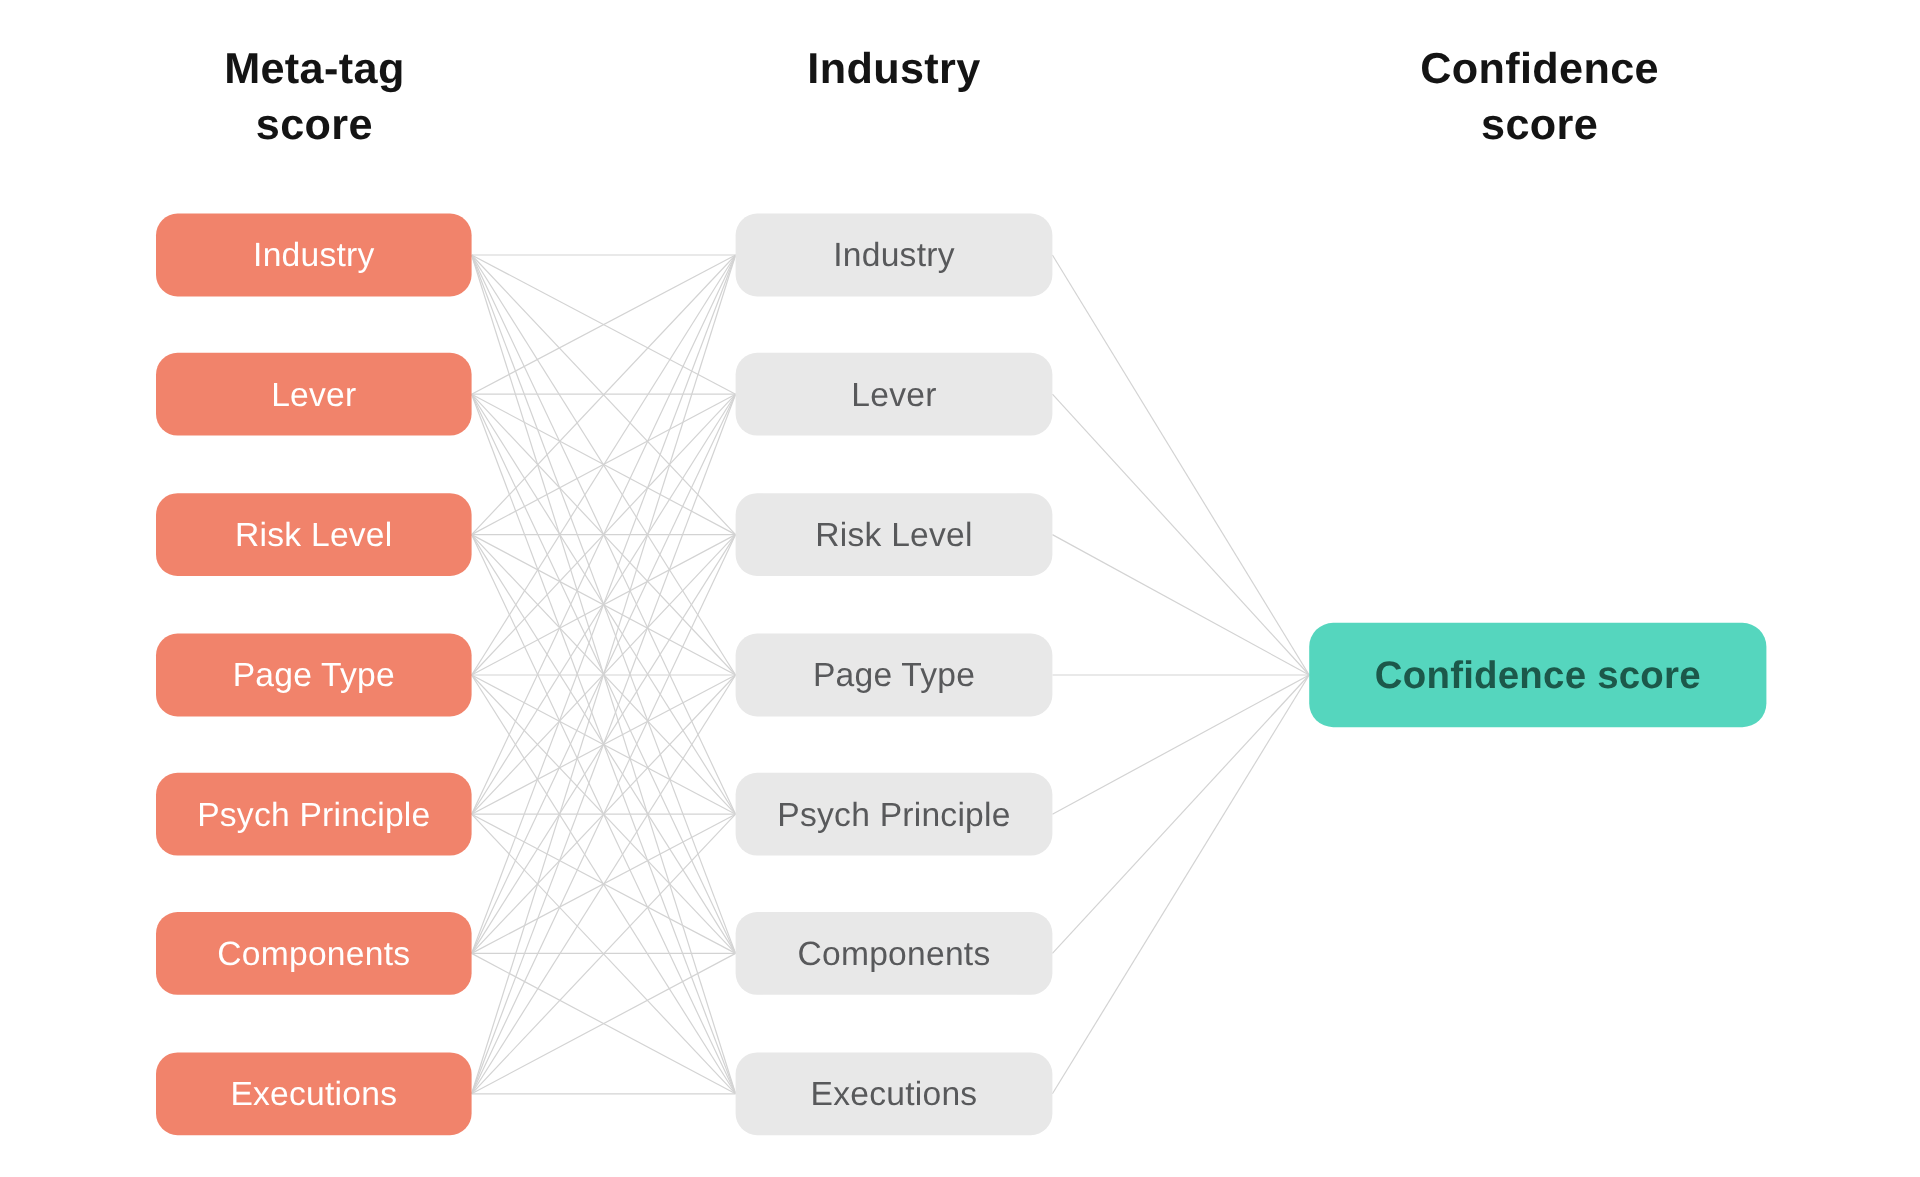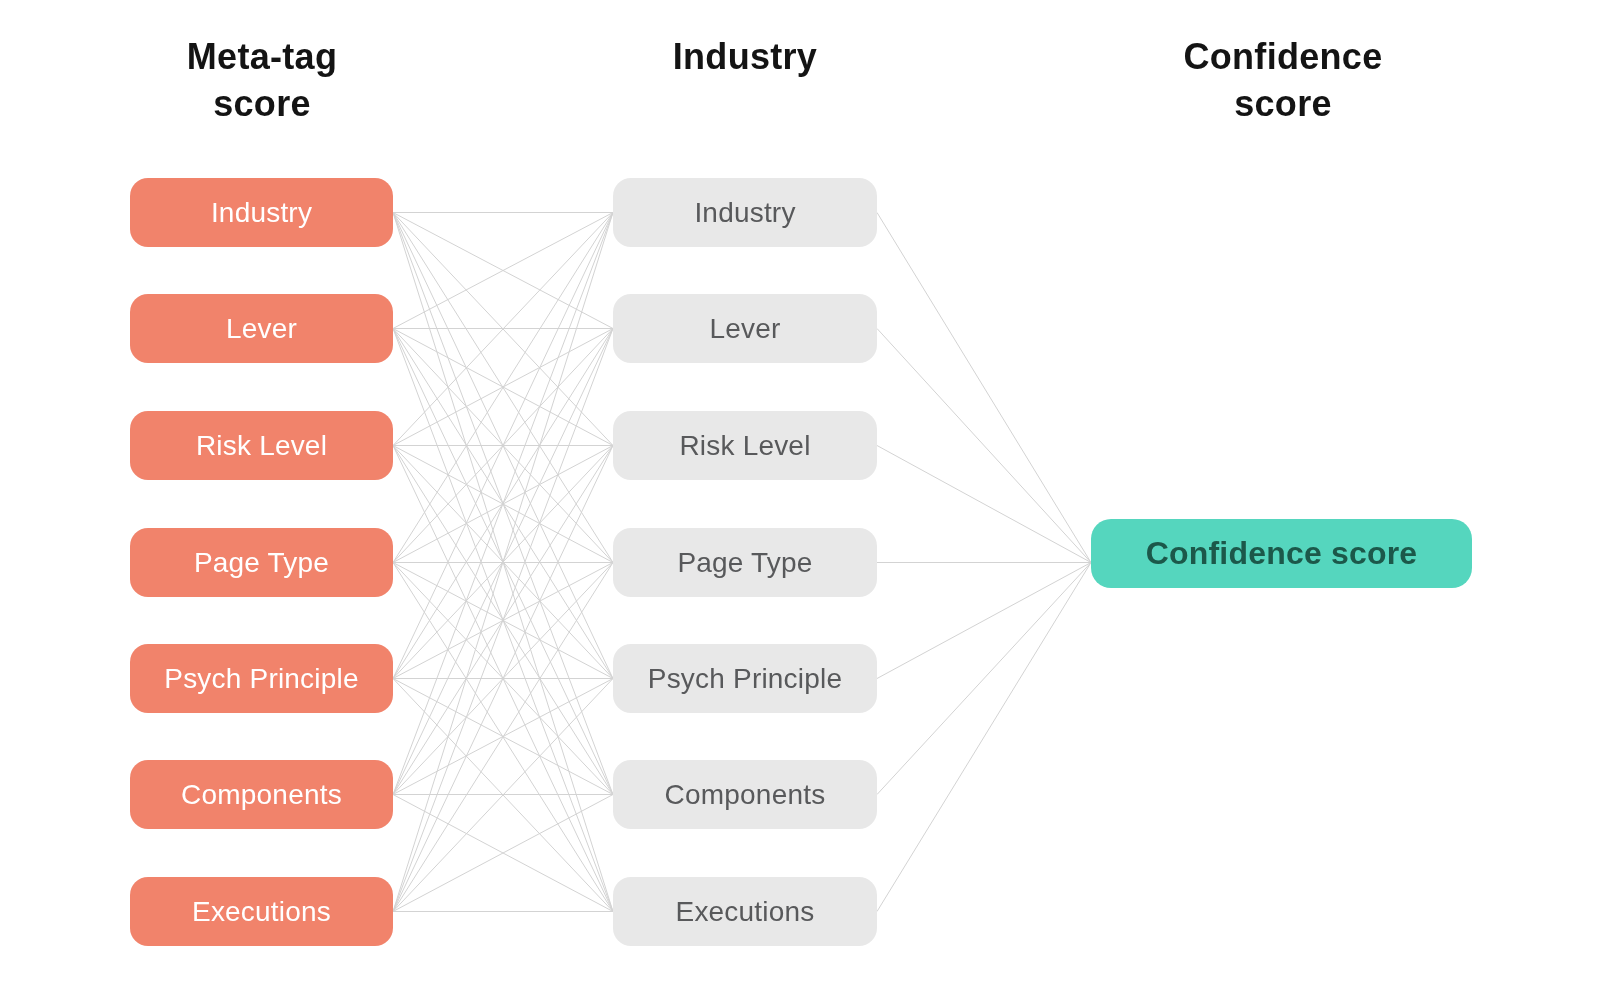--- a/index.html
+++ b/index.html
@@ -57,21 +57,21 @@
   }
   .node.input{
     left:130px;width:263px;height:69px;border-radius:18px;
     background:var(--input-node-bg);color:var(--input-node-text);
   }
   .node.model{
     left:613px;width:264px;height:69px;border-radius:18px;
     background:var(--model-node-bg);color:var(--model-node-text);
   }
   .node.output{
-    left:1091px;top:519px;width:381px;height:69px;border-radius:20px;
+    left:1091px;top:519px;width:381px;height:87px;border-radius:20px;
     background:var(--output-node-bg);color:var(--output-node-text);
     font-size:32px;font-weight:700;
   }
 </style>
 </head>
 <body>
 
 <div class="canvas">
 
   <svg class="connections" width="1600" height="981">

